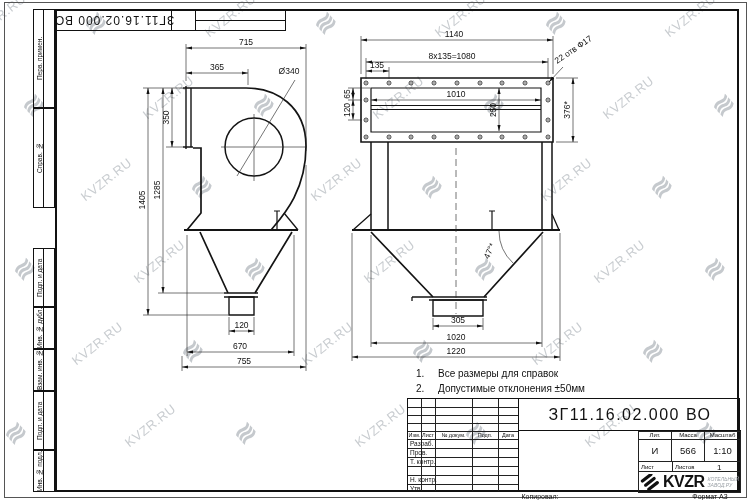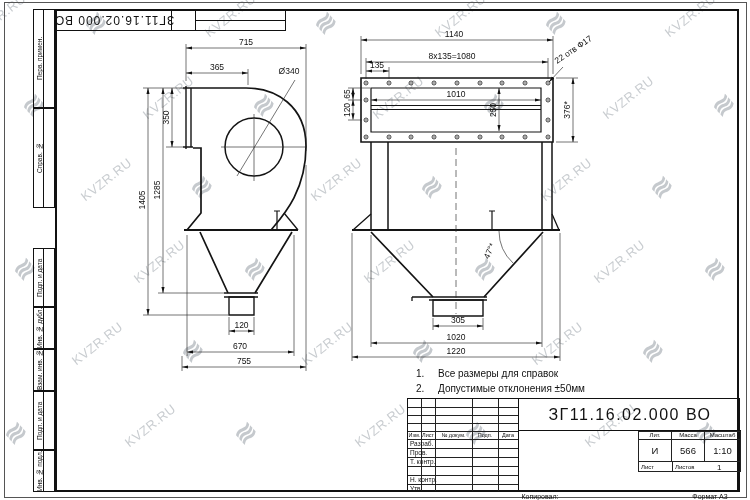--- a/index.html
+++ b/index.html
@@ -315,18 +315,32 @@
     <div class="cell" style="left:230px;top:40px;width:34px;height:23px;display:flex;align-items:center;justify-content:center;font-size:9.5px;">И</div>
     <div class="cell" style="left:263px;top:40px;width:34px;height:23px;display:flex;align-items:center;justify-content:center;font-size:9.5px;">566</div>
     <div class="cell" style="left:296px;top:40px;width:37px;height:23px;display:flex;align-items:center;justify-content:center;font-size:9.5px;">1:10</div>
 
     <div class="cell small6" style="left:230px;top:62px;width:35px;height:11px;padding:2px 0 0 2px;">Лист</div>
     <div class="cell" style="left:264px;top:62px;width:69px;height:11px;">
       <span class="small6" style="position:absolute;left:2px;top:2px;">Листов</span>
       <span style="position:absolute;left:44px;top:1px;font-size:8px;">1</span>
     </div>
 
+    <div class="kvzr-box">
+      <svg width="20" height="16" viewBox="0 0 20 16">
+        <g transform="rotate(-38 10 8)" fill="#111">
+          <rect x="3" y="1" width="14" height="3.2" rx="1.6"></rect>
+          <rect x="3" y="6.2" width="14" height="3.2" rx="1.6"></rect>
+          <rect x="3" y="11.4" width="14" height="3.2" rx="1.6"></rect>
+        </g>
+      </svg>
+      <span class="kvzr-text">KVZR</span>
+      <span class="kvzr-sub">
+        <span>КОТЕЛЬНЫЙ</span>
+        <span>ЗАВОД.РУ</span>
+      </span>
+    </div>
   </div>
 
   <div class="below-frame" style="left:495px;width:90px;">Копировал:</div>
   <div class="below-frame" style="left:675px;width:70px;">Формат А3</div>
 
 </div>
 
 </body></html>

